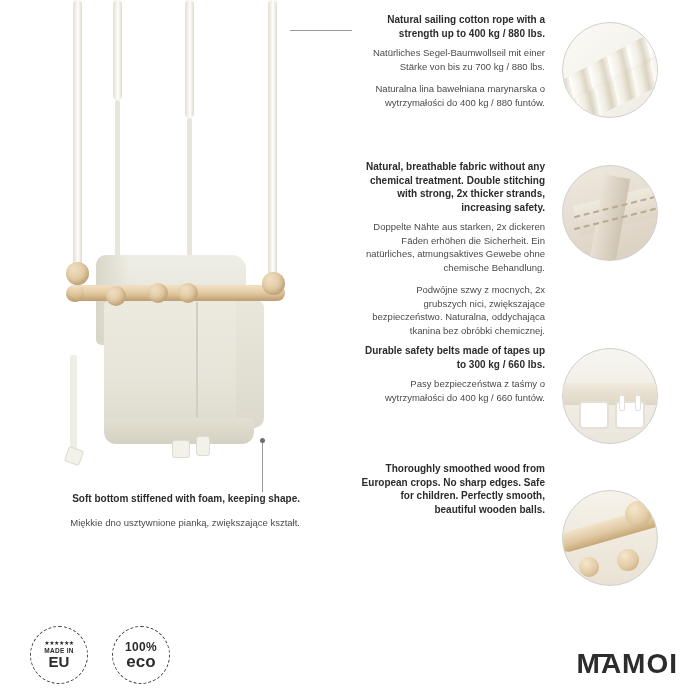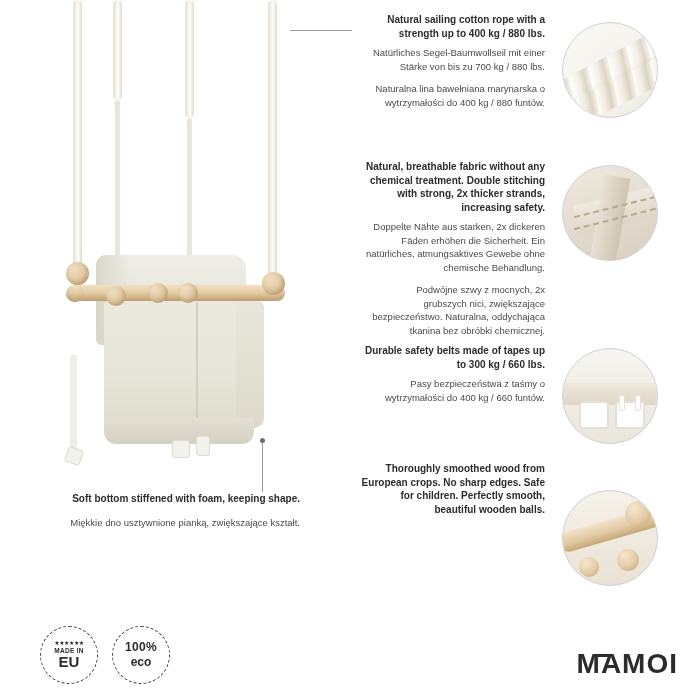--- a/index.html
+++ b/index.html
@@ -199,24 +199,24 @@
   
   .badge {
     position: absolute; width: 58px; height: 58px; border-radius: 50%;
     border: 1.5px dashed #3b3b3b; display: flex; flex-direction: column;
     align-items: center; justify-content: center; color: #2c2c2c;
   }
   .badge .l1 { font-size: 6.5px; font-weight: bold; letter-spacing: .3px; }
   .badge .l2 { font-size: 15px; font-weight: bold; line-height: 16px; }
   .badge .stars { font-size: 6px; letter-spacing: -0.5px; line-height: 7px; color:#2c2c2c;}
 
-  .badge-eu { left: 40px; top: 626px; }
+  .badge-eu { left: 30px; top: 626px; }
   .badge-eco { left: 112px; top: 626px; }
   .badge-eco .l1 { font-size: 12px; font-weight: bold; }
-  .badge-eco .l2 { font-size: 12px; }
+  .badge-eco .l2 { font-size: 17px; }
 
   
   .logo {
     position: absolute; right: 22px; top: 648px;
     font-size: 28px; font-weight: bold; letter-spacing: 1px; color: #2c2c2c;
     font-family: Liberation Sans, sans-serif;
   }
   .logo .bar {
     position: absolute; left: 18px; top: 6px; width: 14px; height: 3px; background:#2c2c2c;
   }

